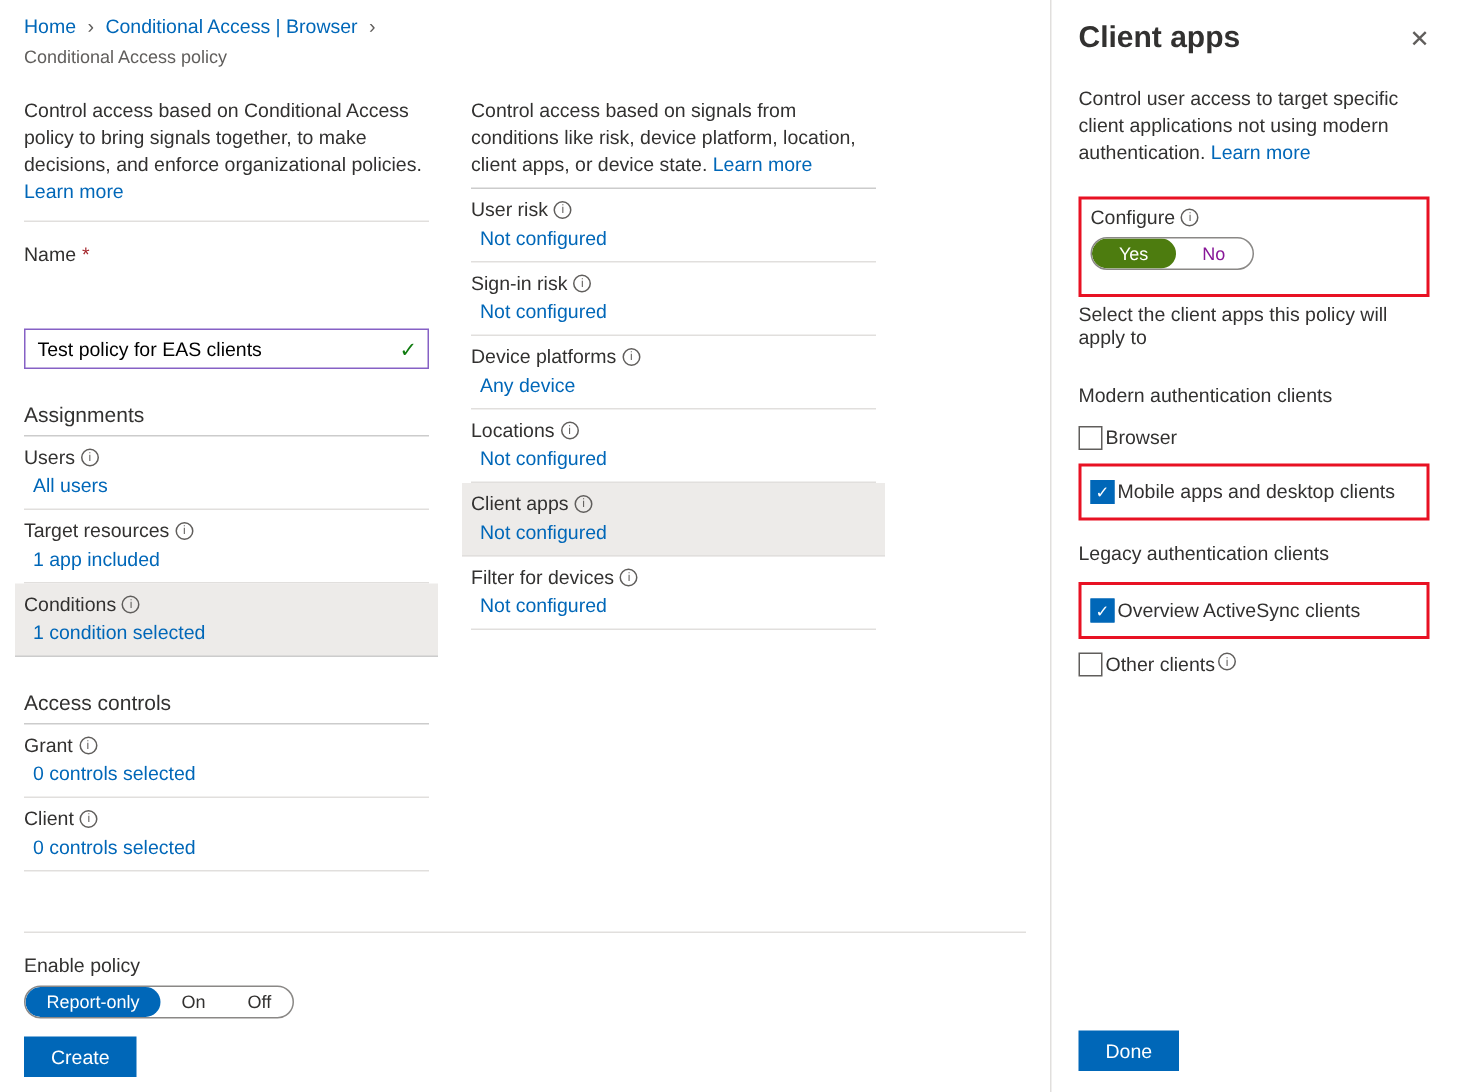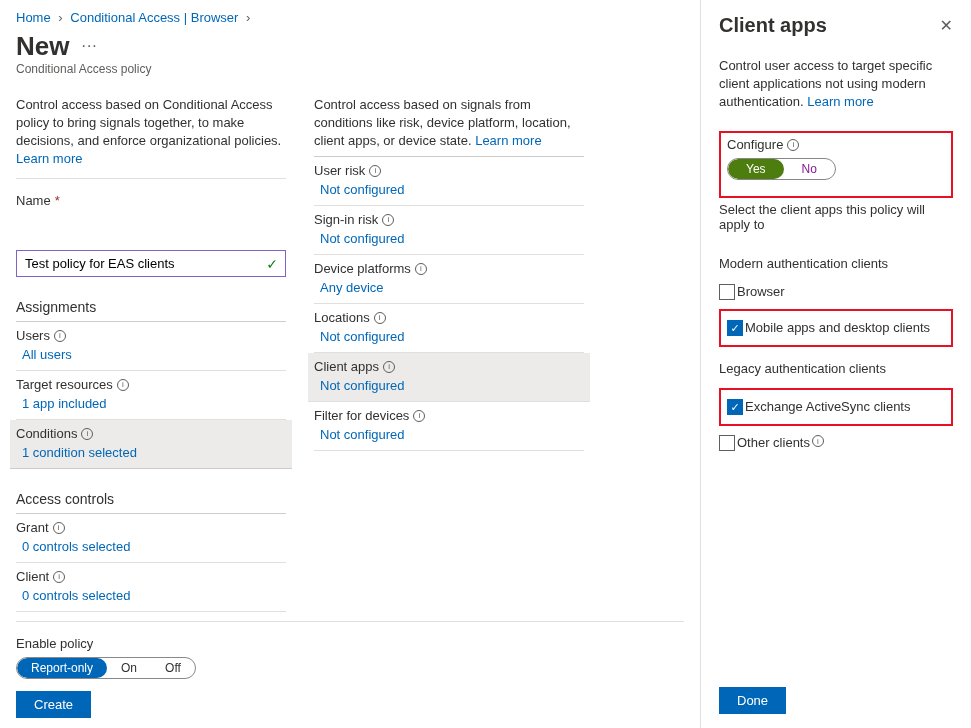--- a/index.html
+++ b/index.html
@@ -55,24 +55,20 @@
 <body>
 
 <div class="main">
   <div class="left">
     <div class="breadcrumb">
       <span class="link">Home</span>
       <span class="sep">›</span>
       <span class="link">Conditional Access | Browser</span>
       <span class="sep">›</span>
     </div>
-    <div>
-      <span class="title">New</span>
-      <span class="ellipsis">···</span>
-    </div>
     <div class="subtitle">Conditional Access policy</div>
 
     <div class="cols">
 
       <div class="col">
         <div class="intro">
           <span>Control access based on Conditional Access policy to bring signals together, to make decisions, and enforce organizational policies.</span>
           <span class="link">Learn more</span>
         </div>
 
@@ -231,21 +227,21 @@
       <div class="cb-row">
         <span class="cb checked">✓</span>
         <span>Mobile apps and desktop clients</span>
       </div>
     </div>
 
     <div class="group-label">Legacy authentication clients</div>
     <div class="hl-box">
       <div class="cb-row">
         <span class="cb checked">✓</span>
-        <span>Exchange ActiveSync clients</span>
+        <span>Overview ActiveSync clients</span>
       </div>
     </div>
     <div class="cb-row">
       <span class="cb"></span>
       <span>Other clients</span>
       <span class="info-icon">i</span>
     </div>
 
     <div class="panel-bottom">
       <button class="btn">Done</button>

